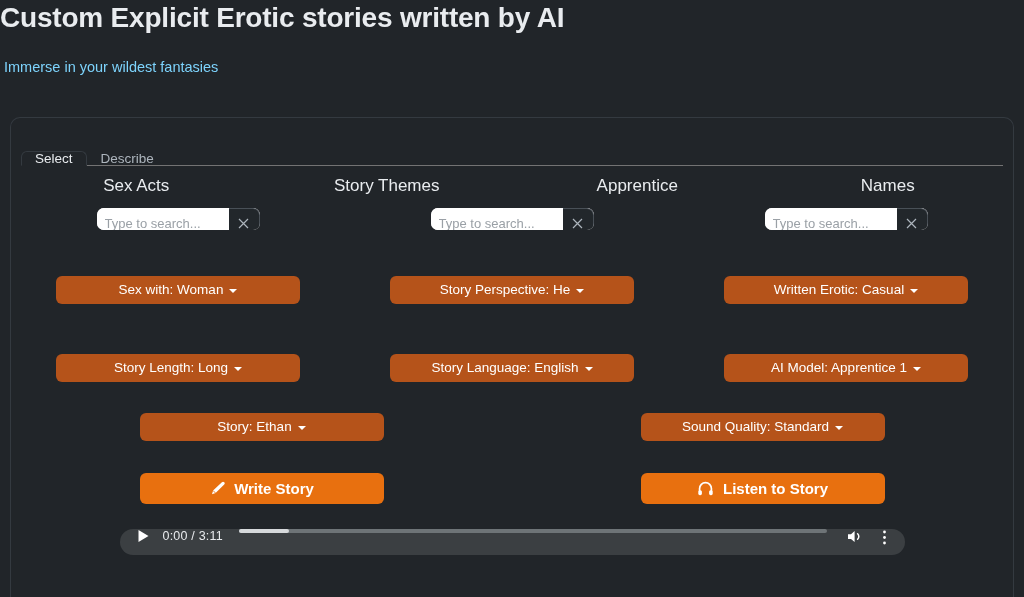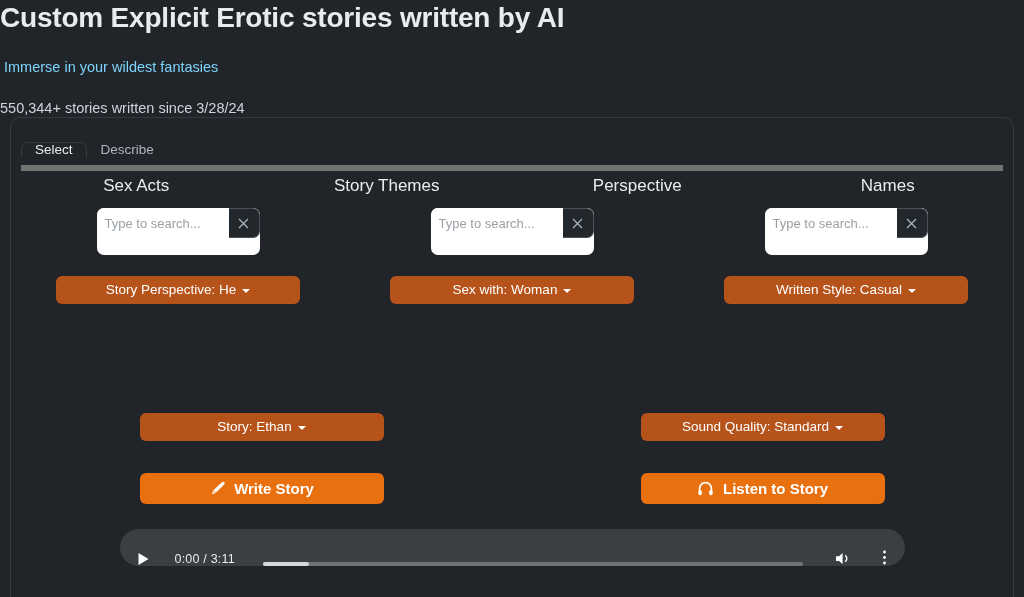--- a/index.html
+++ b/index.html
@@ -60,23 +60,23 @@
     background: #212529;
   }
 
   
   .tabs {
     position: absolute;
     left: 10px;
     top: 16px;
     right: 10px;
     height: 31px;
-    border-bottom: 6px solid #737373;
-    display: flex;
-    align-items: center;
+    border-bottom: 1px solid #737373;
+    display: flex;
+    align-items: flex-end;
   }
   .tab {
     display: flex;
     align-items: center;
     padding: 0 13px;
     font-size: 13.5px;
     color: #adb5bd;
     cursor: pointer;
     border: 1px solid transparent;
     border-radius: 6px 6px 0 0;
@@ -117,21 +117,21 @@
     display: flex;
   }
   .search-cell {
     flex: 1 1 25%;
     display: flex;
     justify-content: center;
   }
   .search-group {
     display: flex;
     width: 163px;
-    height: 47px;
+    height: 22px;
     border-radius: 7px;
     overflow: hidden;
     background: #fff;
   }
   .search-group.no-clear {
     width: 166px;
   }
   .search-input {
     flex: 1 1 auto;
     min-width: 0;
@@ -243,28 +243,28 @@
   .audio-wrap {
     position: absolute;
     top: 411px;
     left: 0;
     right: 0;
     display: flex;
     justify-content: center;
   }
   .audio-player {
     width: 785px;
-    height: 37px;
+    height: 26px;
     background: #3b3f42;
     border-radius: 20px;
     display: flex;
-    align-items: flex-end;
+    align-items: flex-start;
     padding: 0 14px;
     box-sizing: border-box;
-    gap: 22px;
+    gap: 10px;
   }
   .play-btn {
     background: none;
     border: none;
     cursor: pointer;
     padding: 0 3px;
     display: flex;
     align-items: center;
   }
   .time-label {
@@ -298,38 +298,37 @@
     display: flex;
     align-items: center;
   }
 </style>
 </head>
 <body>
 
 <div class="header">
   <h1 class="page-title">Custom Explicit Erotic stories written by AI</h1>
   <p class="subtitle">Immerse in your wildest fantasies</p>
-  <p class="stat-line">550,344+ stories written since 3/28/24</p>
 </div>
 
 <div class="panel">
 
   <div class="tabs">
     <div class="tab active">
       <span>Select</span>
     </div>
     <div class="tab">
       <span>Describe</span>
     </div>
   </div>
 
   <div class="col-heads">
     <div>Sex Acts</div>
     <div>Story Themes</div>
-    <div>Perspective</div>
+    <div>Apprentice</div>
     <div>Names</div>
   </div>
 
   <div class="search-row">
 
     <div class="search-cell">
       <div class="search-group">
         <input class="search-input" type="text" placeholder="Type to search..." style="">
         <button class="clear-btn">
           <svg width="11" height="11" viewBox="0 0 11 11">
@@ -360,38 +359,58 @@
         </button>
       </div>
     </div>
 
 
   </div>
 
   <div class="btn-row row-dd1">
     <div class="cell">
       <button class="dd-btn">
+        <span>Sex with: Woman</span>
+        <span class="caret"></span>
+      </button>
+    </div>
+    <div class="cell">
+      <button class="dd-btn">
         <span>Story Perspective: He</span>
         <span class="caret"></span>
       </button>
     </div>
     <div class="cell">
       <button class="dd-btn">
-        <span>Sex with: Woman</span>
-        <span class="caret"></span>
-      </button>
-    </div>
-    <div class="cell">
-      <button class="dd-btn">
-        <span>Written Style: Casual</span>
-        <span class="caret"></span>
-      </button>
-    </div>
-  </div>
-
+        <span>Written Erotic: Casual</span>
+        <span class="caret"></span>
+      </button>
+    </div>
+  </div>
+
+  <div class="btn-row row-dd2">
+    <div class="cell">
+      <button class="dd-btn">
+        <span>Story Length: Long</span>
+        <span class="caret"></span>
+      </button>
+    </div>
+    <div class="cell">
+      <button class="dd-btn">
+        <span>Story Language: English</span>
+        <span class="caret"></span>
+      </button>
+    </div>
+    <div class="cell">
+      <button class="dd-btn">
+        <span>AI Model: Apprentice 1</span>
+        <span class="caret"></span>
+      </button>
+    </div>
+  </div>
 
   <div class="row-two row-voice">
     <div class="cell">
       <button class="dd-btn">
         <span>Story: Ethan</span>
         <span class="caret"></span>
       </button>
     </div>
     <div class="cell">
       <button class="dd-btn">

